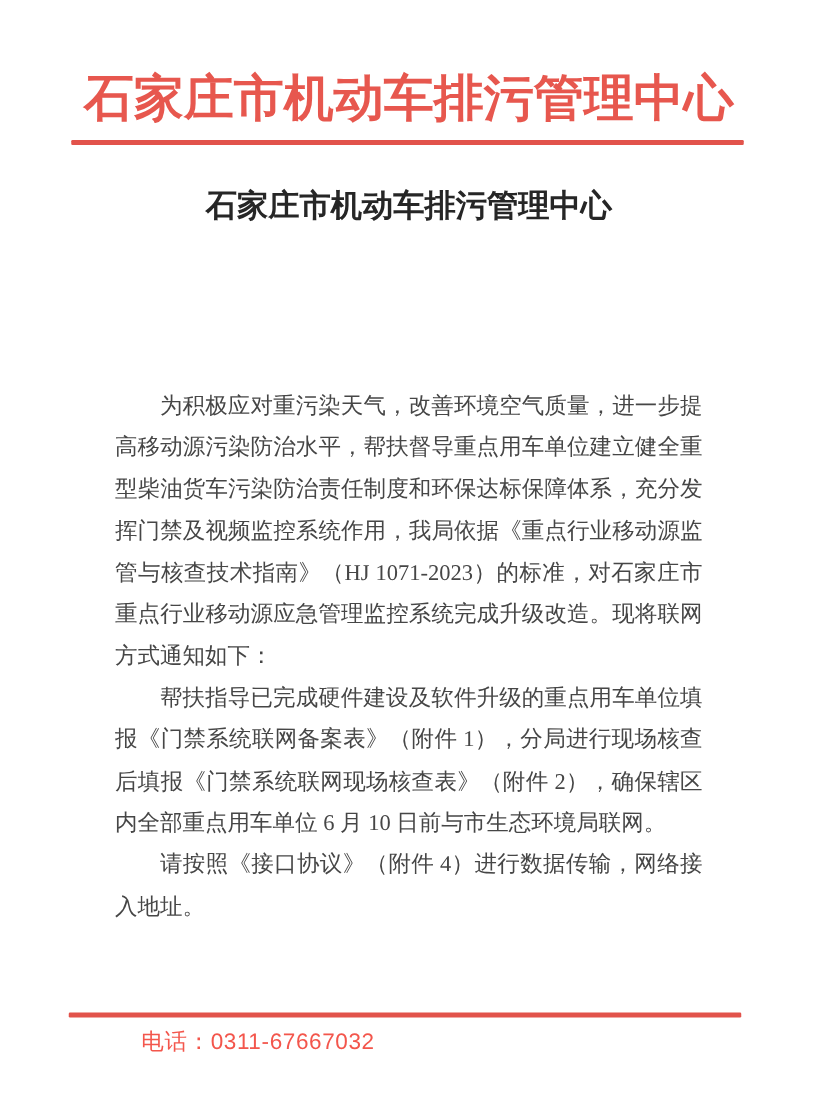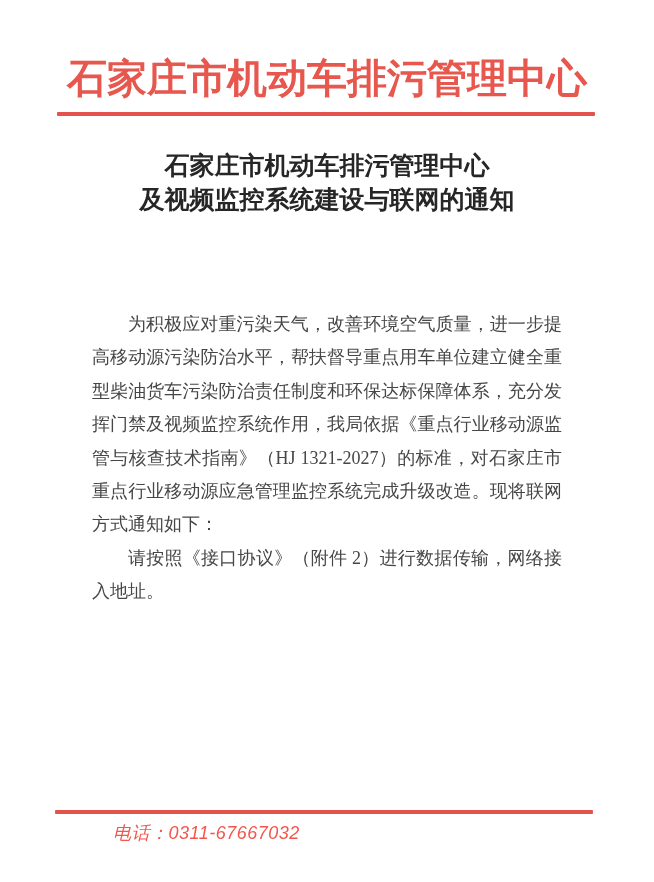--- a/index.html
+++ b/index.html
@@ -76,39 +76,38 @@
   }
   .footer-phone {
     position: absolute;
     top: 822px;
     left: 113px;
     color: #f3564c;
     font-size: 18px;
     line-height: 22px;
     font-family: "Liberation Sans", "DejaVu Sans", sans-serif;
     letter-spacing: 0.5px;
-    font-style: italic;
   }
 </style>
 </head>
 <body>
 
 <div class="page">
 
   <div class="org-header">石家庄市机动车排污管理中心</div>
 
   <div class="red-line top"></div>
 
   <div class="doc-title">
     <div class="title-line">石家庄市机动车排污管理中心</div>
-    <div class="title-line">及视频监控系统建设与联网的通知</div>
   </div>
 
   <div class="doc-body">
-    <p class="para">为积极应对重污染天气，改善环境空气质量，进一步提高移动源污染防治水平，帮扶督导重点用车单位建立健全重型柴油货车污染防治责任制度和环保达标保障体系，充分发挥门禁及视频监控系统作用，我局依据《重点行业移动源监管与核查技术指南》（HJ 1321-2027）的标准，对石家庄市重点行业移动源应急管理监控系统完成升级改造。现将联网方式通知如下：</p>
-    <p class="para">请按照《接口协议》（附件 2）进行数据传输，网络接入地址。</p>
+    <p class="para">为积极应对重污染天气，改善环境空气质量，进一步提高移动源污染防治水平，帮扶督导重点用车单位建立健全重型柴油货车污染防治责任制度和环保达标保障体系，充分发挥门禁及视频监控系统作用，我局依据《重点行业移动源监管与核查技术指南》（HJ 1071-2023）的标准，对石家庄市重点行业移动源应急管理监控系统完成升级改造。现将联网方式通知如下：</p>
+    <p class="para">帮扶指导已完成硬件建设及软件升级的重点用车单位填报《门禁系统联网备案表》（附件 1），分局进行现场核查后填报《门禁系统联网现场核查表》（附件 2），确保辖区内全部重点用车单位 6 月 10 日前与市生态环境局联网。</p>
+    <p class="para">请按照《接口协议》（附件 4）进行数据传输，网络接入地址。</p>
   </div>
 
   <div class="red-line bottom"></div>
 
   <div class="footer-phone">电话：0311-67667032</div>
 
 </div>
 
 </body></html>

